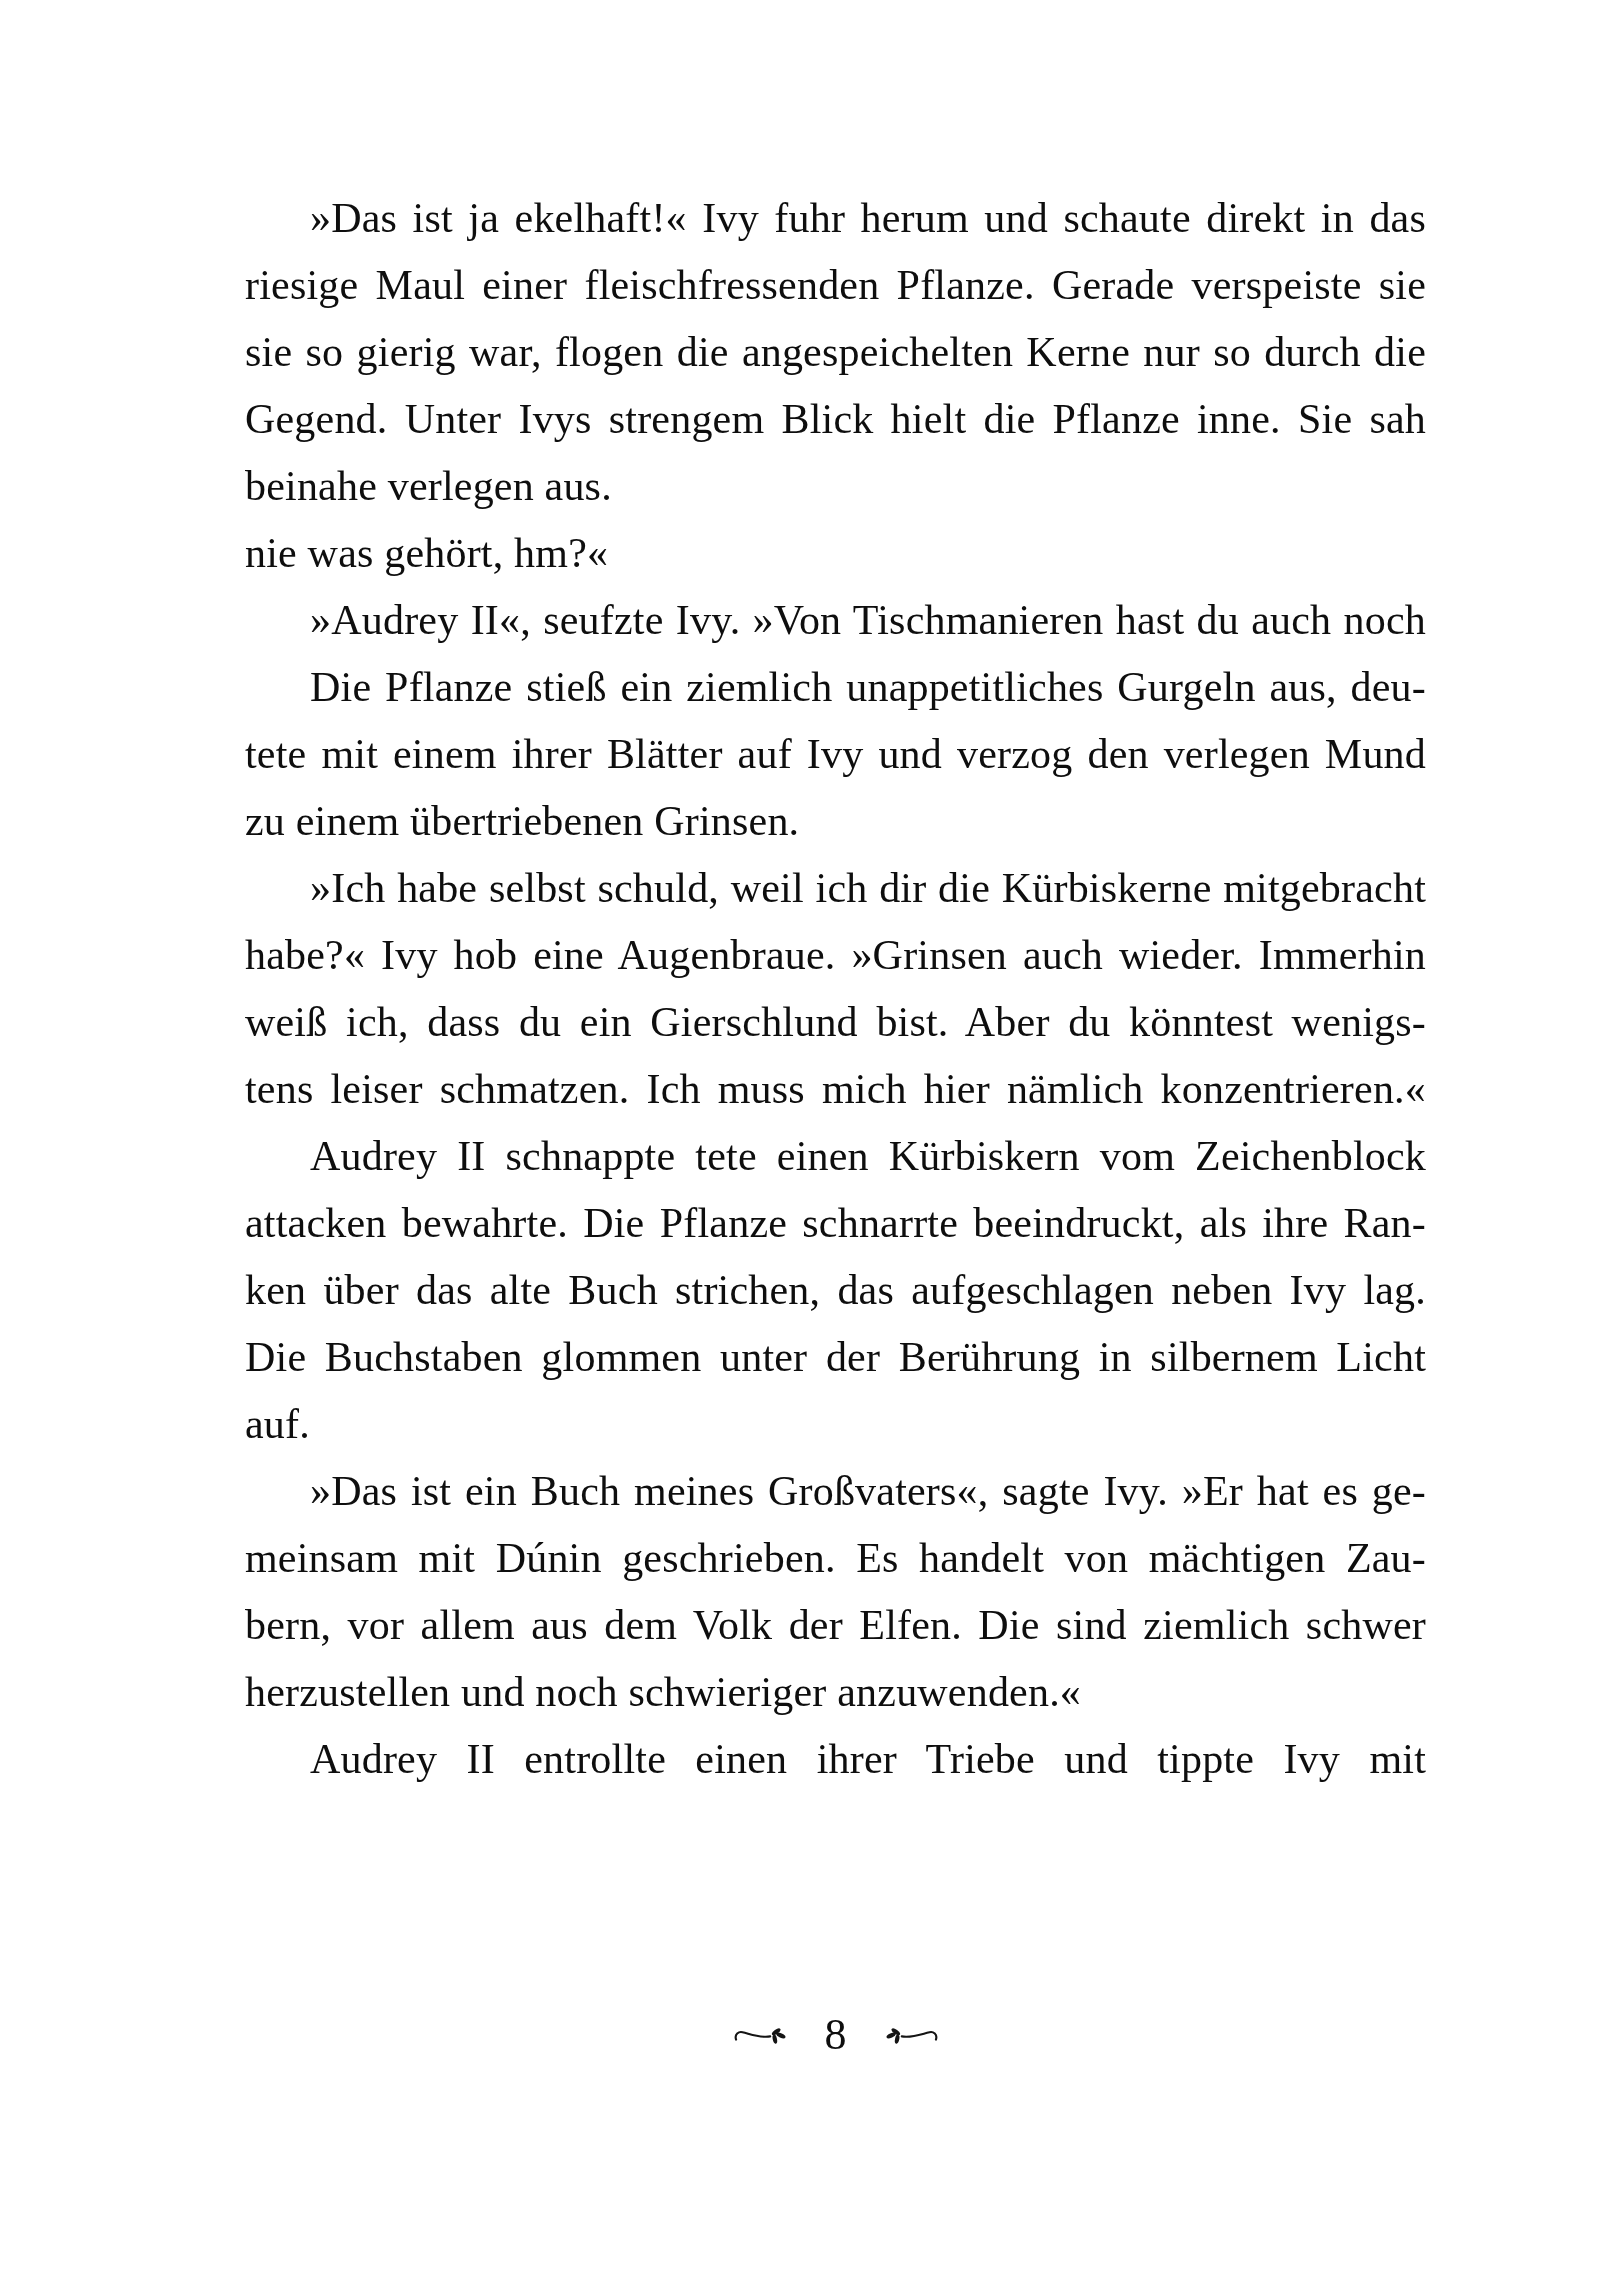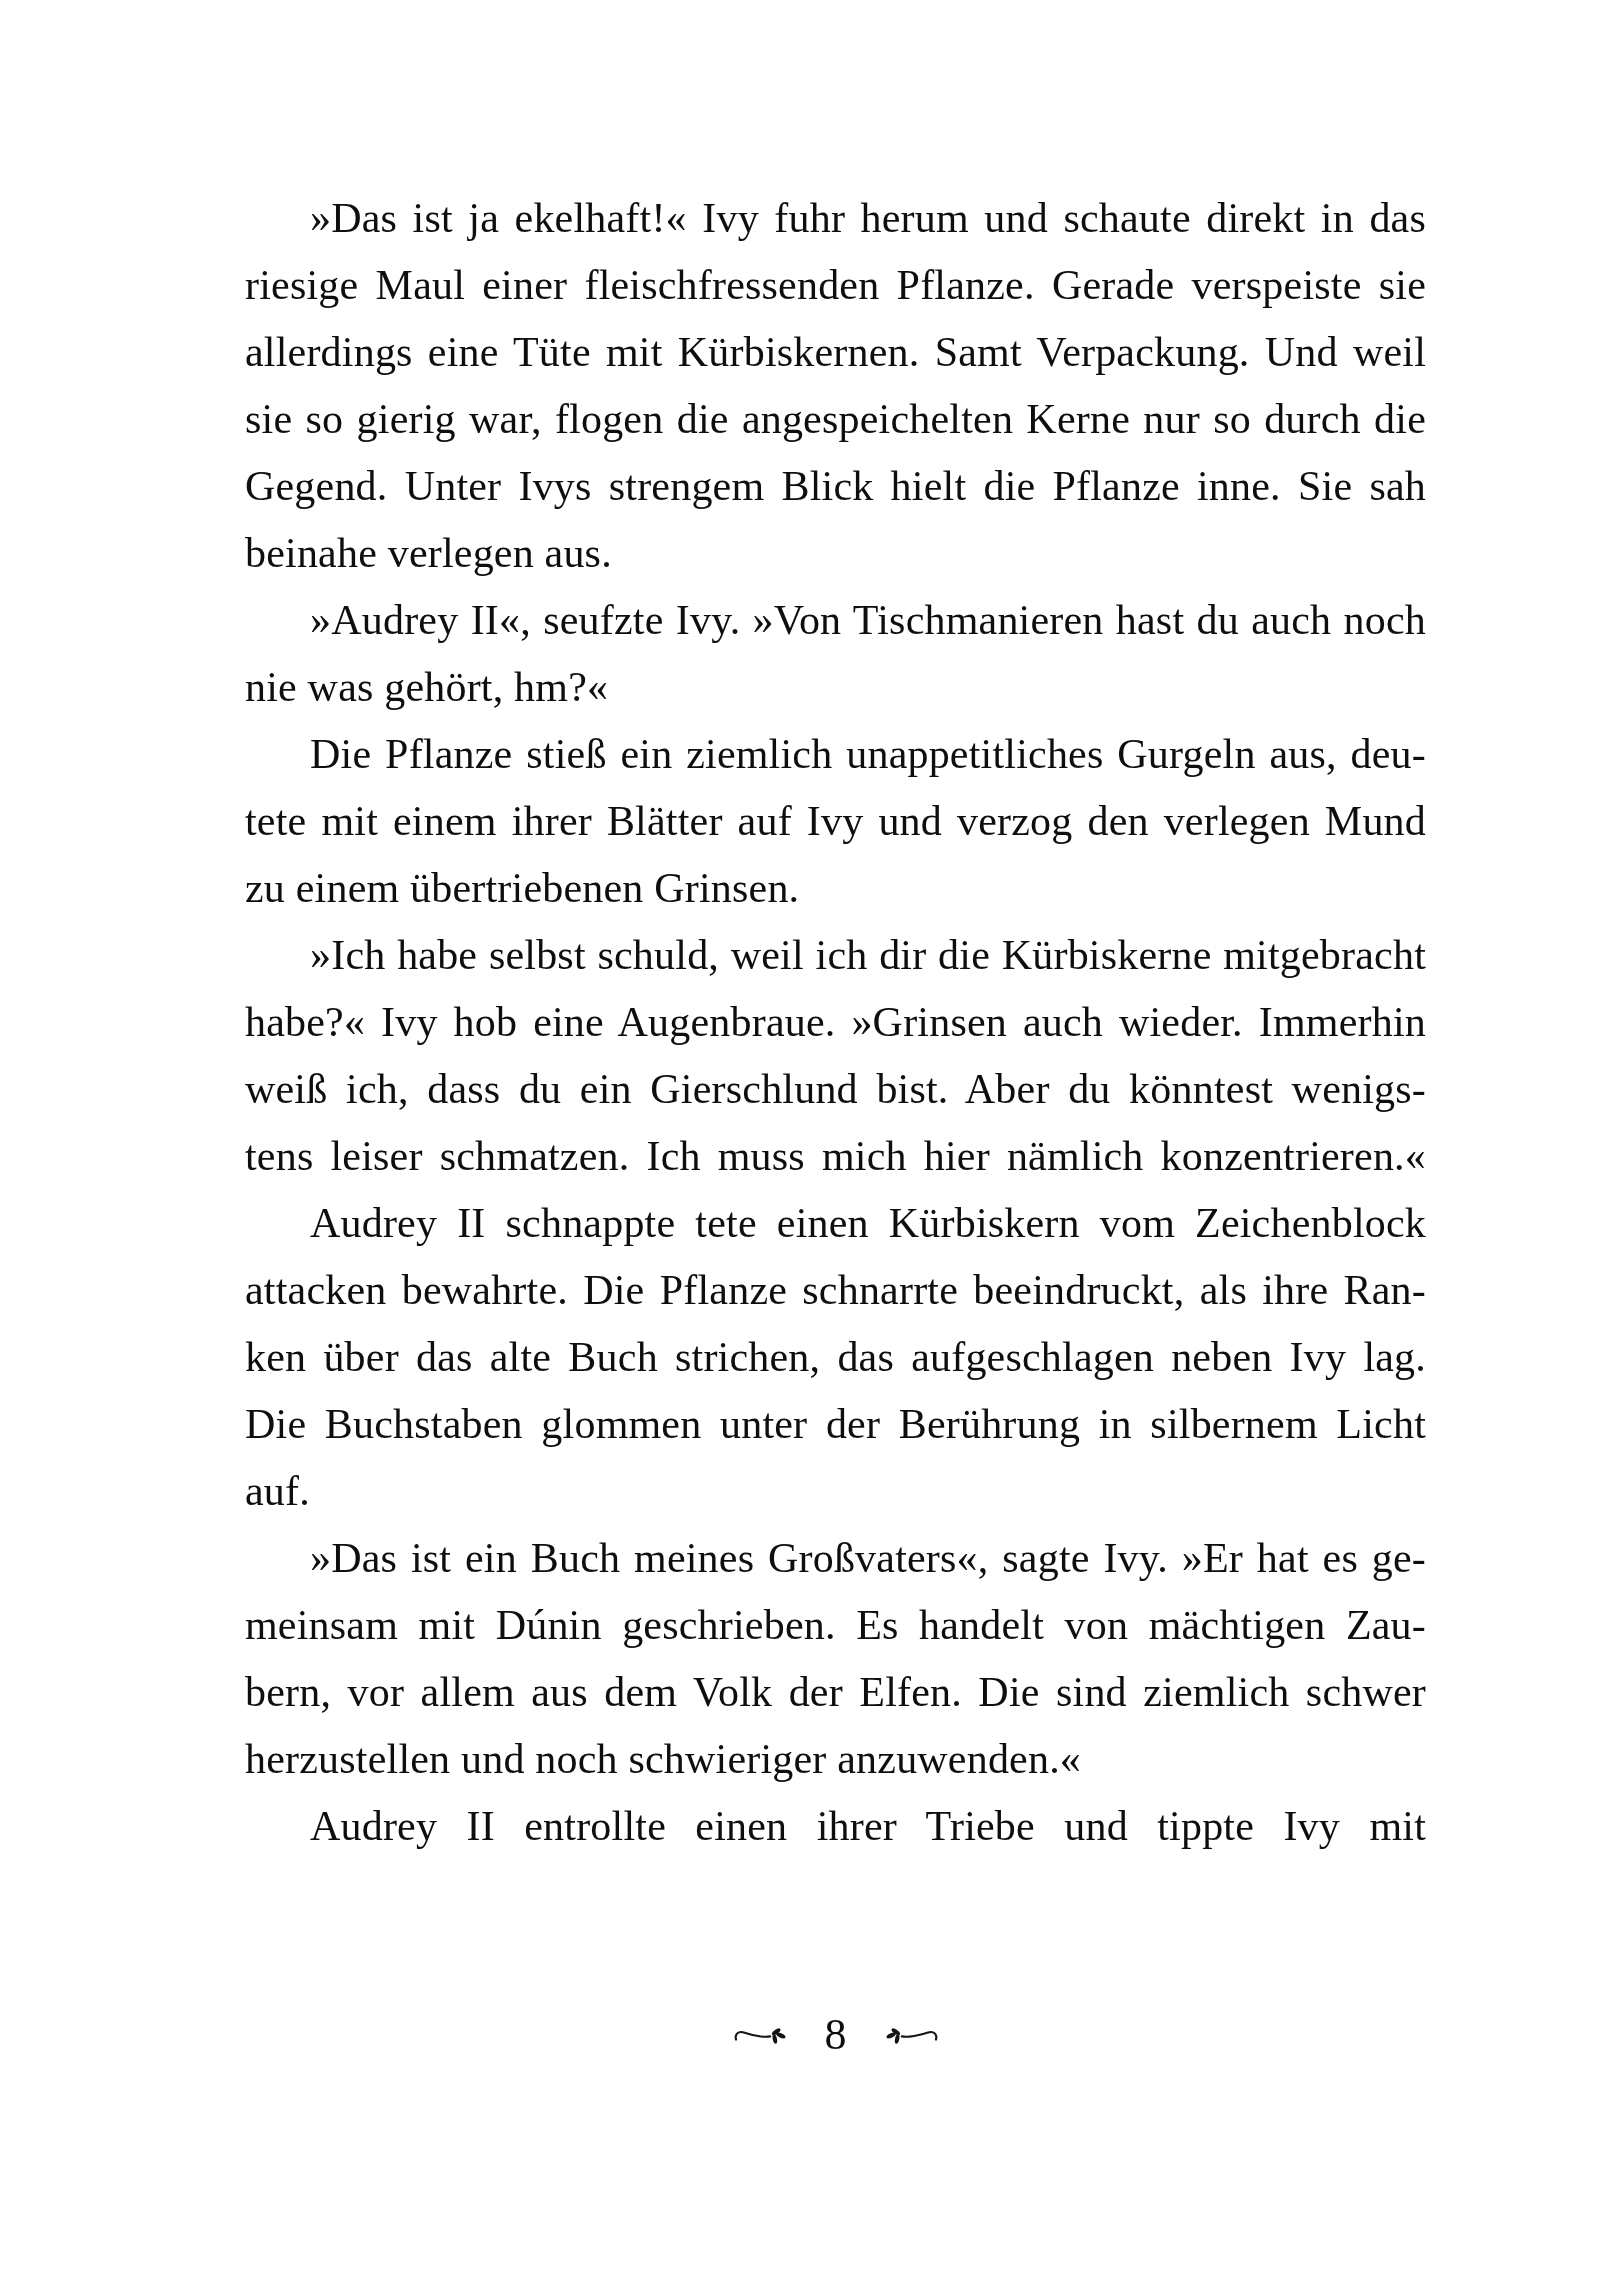--- a/index.html
+++ b/index.html
@@ -50,26 +50,25 @@
   .flourish.right { transform: scaleX(-1); }
 </style>
 </head>
 <body>
 
 <div class="page">
 
   <div class="text-block">
     <div class="line ind">»Das ist ja ekelhaft!« Ivy fuhr herum und schaute direkt in das</div>
     <div class="line">riesige Maul einer fleischfressenden Pflanze. Gerade verspeiste sie</div>
-    <div class="line">allerdings eine Tüte mit Kürbiskernen. Samt Verpackung. Und weil</div>
     <div class="line">sie so gierig war, flogen die angespeichelten Kerne nur so durch die</div>
     <div class="line">Gegend. Unter Ivys strengem Blick hielt die Pflanze inne. Sie sah</div>
     <div class="line end">beinahe verlegen aus.</div>
+    <div class="line end">nie was gehört, hm?«</div>
     <div class="line ind">»Audrey II«, seufzte Ivy. »Von Tischmanieren hast du auch noch</div>
-    <div class="line end">nie was gehört, hm?«</div>
     <div class="line ind">Die Pflanze stieß ein ziemlich unappetitliches Gurgeln aus, deu-</div>
     <div class="line">tete mit einem ihrer Blätter auf Ivy und verzog den verlegen Mund</div>
     <div class="line end">zu einem übertriebenen Grinsen.</div>
     <div class="line ind">»Ich habe selbst schuld, weil ich dir die Kürbiskerne mitgebracht</div>
     <div class="line">habe?« Ivy hob eine Augenbraue. »Grinsen auch wieder. Immerhin</div>
     <div class="line">weiß ich, dass du ein Gierschlund bist. Aber du könntest wenigs-</div>
     <div class="line">tens leiser schmatzen. Ich muss mich hier nämlich konzentrieren.«</div>
     <div class="line ind">Audrey II schnappte tete einen Kürbiskern vom Zeichenblock</div>
     <div class="line">attacken bewahrte. Die Pflanze schnarrte beeindruckt, als ihre Ran-</div>
     <div class="line">ken über das alte Buch strichen, das aufgeschlagen neben Ivy lag.</div>

